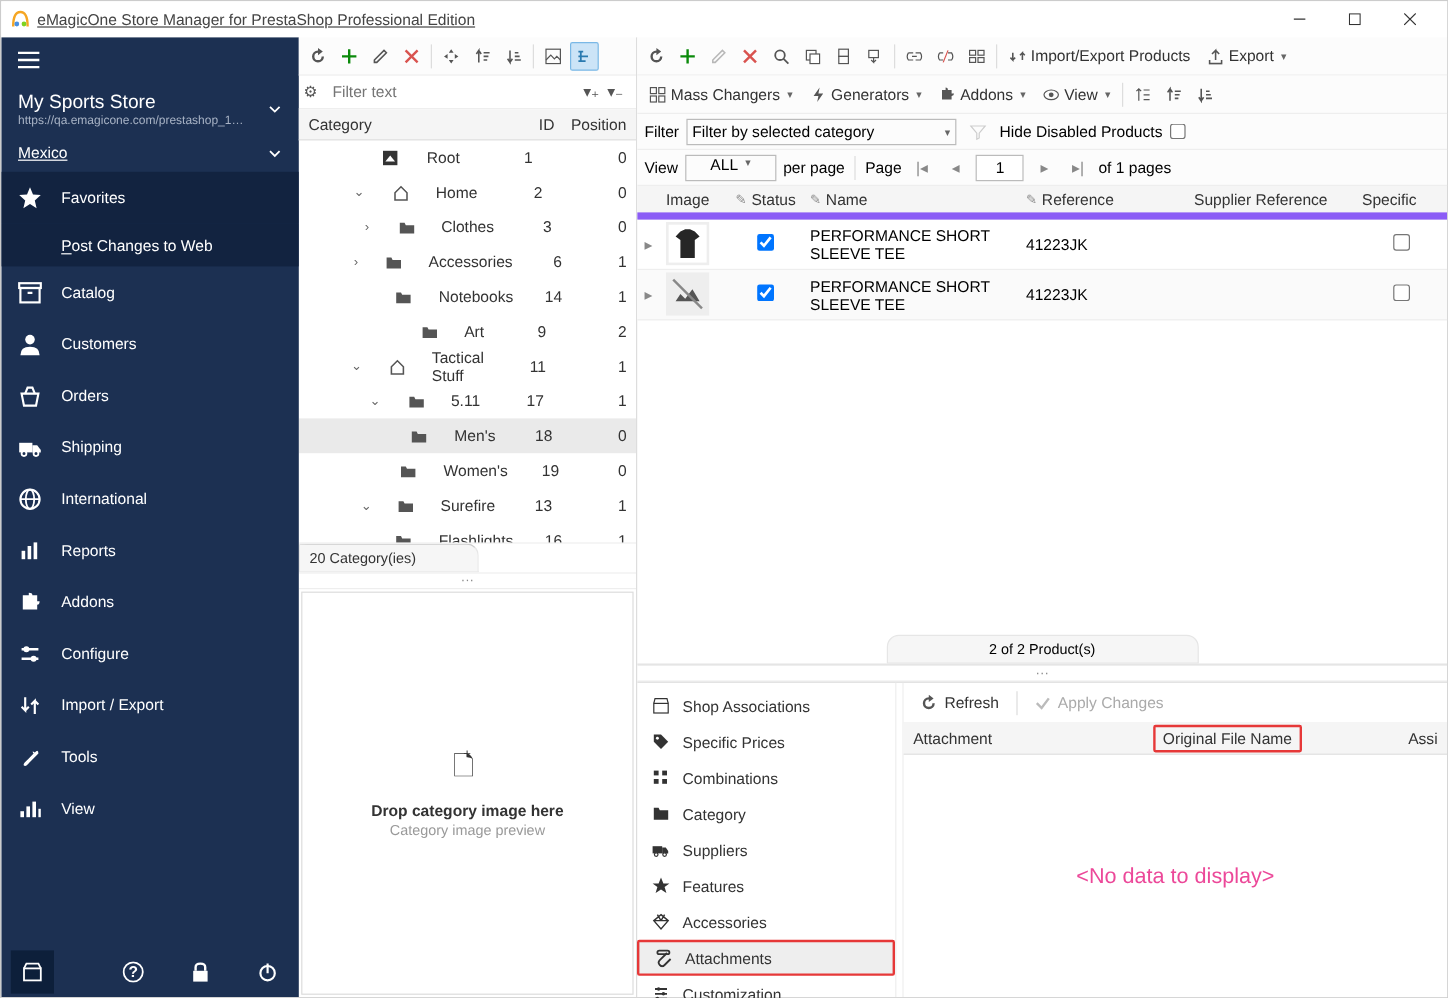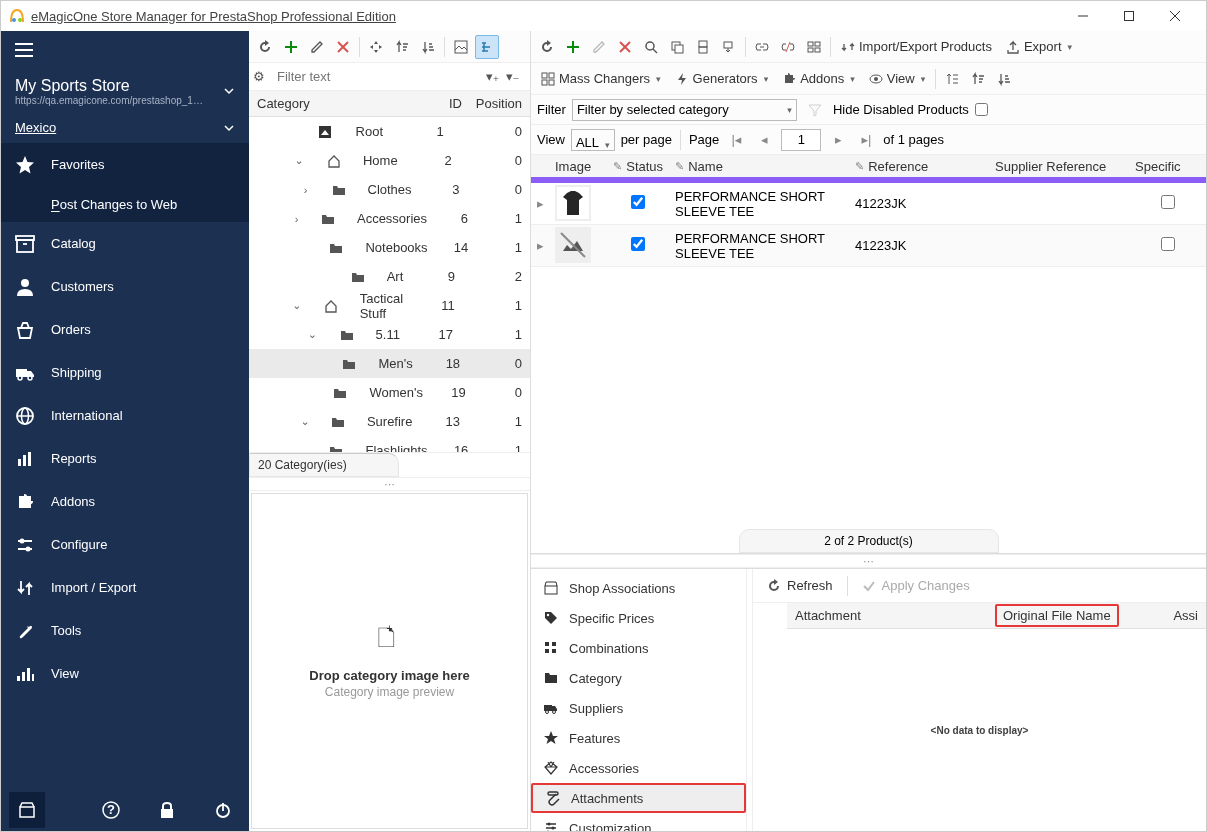--- a/index.html
+++ b/index.html
@@ -77,21 +77,21 @@
 .toolbar-r1, .toolbar-r2 { height: 32px; display: flex; align-items: center; padding: 0 4px; gap: 2px; border-bottom: 1px solid #eee; background: #fcfcfc; }
 .tbtn-text { height: 24px; padding: 0 6px; display: flex; align-items: center; gap: 4px; color: #333; }
 .tbtn-text svg, .tbtn-text .icon { color: #555; }
 .dd-caret { font-size: 9px; color: #666; margin-left: 2px; }
 
 .filter-bar { height: 30px; display: flex; align-items: center; padding: 0 6px; gap: 6px; border-bottom: 1px solid #eee; background: #fcfcfc; font-size: 13px; }
 .filter-bar select, .filter-bar .combo { border: 1px solid #bbb; height: 22px; padding: 0 4px; font-size: 12px; }
 .filter-bar .combo { width: 225px; display: flex; align-items: center; justify-content: space-between; }
 
 .paging-bar { height: 30px; display: flex; align-items: center; padding: 0 6px; gap: 6px; border-bottom: 1px solid #eee; background: #fcfcfc; font-size: 13px; }
-.paging-bar .sel { border: 1px solid #bbb; height: 22px; padding: 0 4px; display: inline-flex; align-items: flex-end; gap: 4px; }
+.paging-bar .sel { border: 1px solid #bbb; height: 22px; padding: 0 20px; display: inline-flex; align-items: flex-start; gap: 4px; }
 .paging-bar .pginput { width: 40px; border: 1px solid #bbb; height: 22px; text-align: center; }
 .paging-bar .pgbtn { width: 22px; height: 22px; display: flex; align-items: center; justify-content: center; color: #888; }
 
 .prod-header { height: 28px; display: flex; align-items: center; background: #f5f5f5; border-bottom: 6px solid #8b5cf6; font-size: 12px; color: #333; }
 .prod-header .ph { padding: 0 6px; display: flex; align-items: center; gap: 4px; }
 .prod-header .ph .pen { color: #888; font-size: 11px; }
 .ph-exp { width: 18px; }
 .ph-img { width: 58px; }
 .ph-status { width: 62px; }
 .ph-name { width: 180px; }
@@ -117,27 +117,27 @@
 .dtab .di { width: 16px; color: #444; }
 .dtab.selected { background: #eee; }
 .dtab.highlighted { border: 2px solid #e63838; border-radius: 2px; }
 
 .detail-right { flex: 1; display: flex; flex-direction: column; }
 .detail-toolbar { height: 34px; display: flex; align-items: center; gap: 4px; padding: 0 8px; border-bottom: 1px solid #eee; }
 .detail-toolbar .btn-t { display: flex; align-items: center; gap: 6px; color: #333; padding: 2px 6px; }
 .detail-toolbar .btn-t.muted { color: #aaa; }
 .detail-toolbar .vsep { width: 1px; height: 20px; background: #ddd; margin: 0 4px; }
 
-.att-header { height: 26px; display: flex; align-items: center; background: #f5f5f5; border-bottom: 1px solid #e0e0e0; font-size: 12px; color: #333; margin-left: 34px; }
+.att-header { height: 26px; display: flex; align-items: center; background: #f5f5f5; border-bottom: 1px solid #e0e0e0; font-size: 12px; color: #333; }
 .att-header .ah { padding: 0 8px; }
 .ah-att { width: 200px; }
 .ah-orig-wrap { border: 2px solid #e63838; border-radius: 2px; padding: 2px 6px; height: 23px; display: inline-flex; align-items: center; }
 .ah-assi { flex: 1; text-align: right; padding-right: 8px; }
 
-.att-empty { flex: 1; display: flex; align-items: center; justify-content: center; color: #404040; font-size: 10px; font-weight: bold; }
+.att-empty { flex: 1; display: flex; align-items: center; justify-content: center; color: #ec4899; font-size: 18px; }
 
 svg { display: block; }
 
 .chev-down { width: 12px; height: 12px; }
 </style>
 </head>
 <body>
 
 <div class="titlebar">
   <svg class="logo" viewBox="0 0 16 16">

